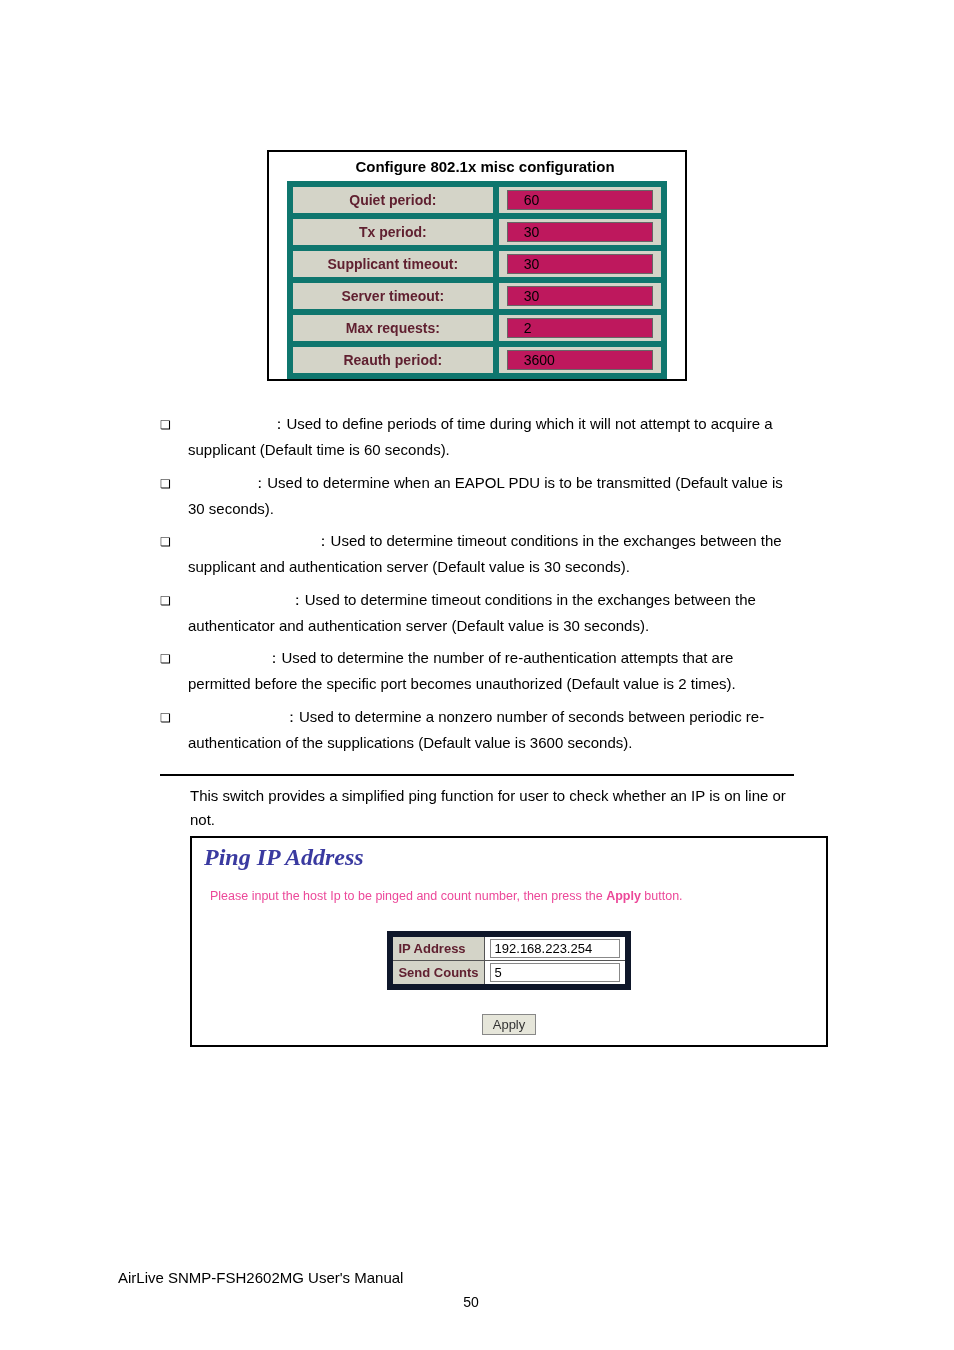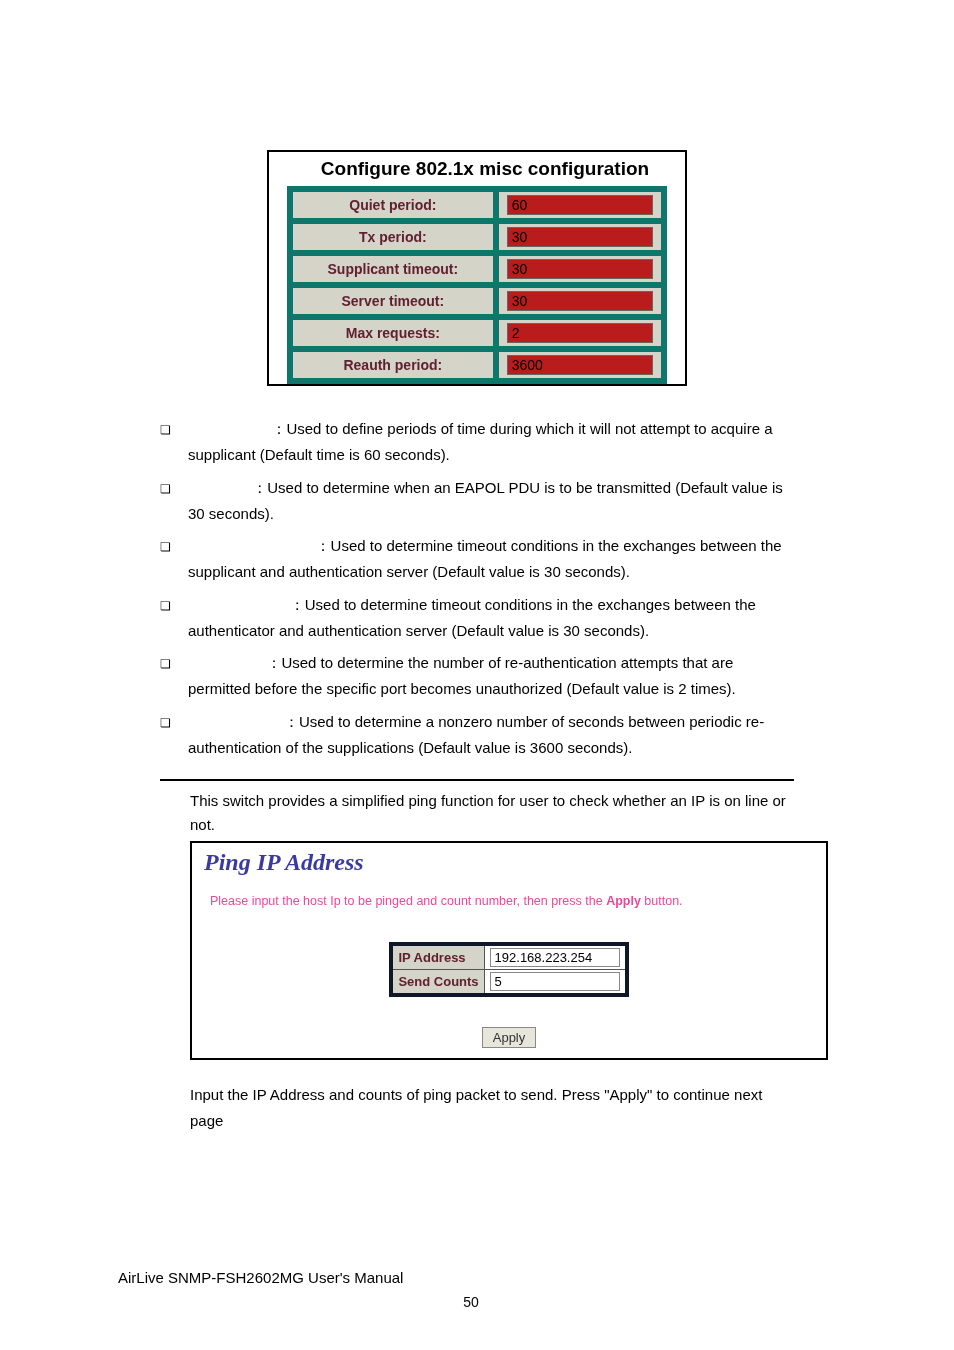--- a/index.html
+++ b/index.html
@@ -16,21 +16,21 @@
       padding: 100px 130px 40px 130px;
     }
     .config-box {
       width: 420px;
       margin: 50px auto 30px auto;
       border: 2px solid #000;
       background: #fff;
     }
     .config-title {
       text-align: center;
-      font-size: 19px;
+      font-size: 15px;
       font-weight: bold;
       padding: 6px 0 6px 16px;
     }
     .config-table {
       border-collapse: collapse;
       border: 1px solid #555;
       margin: 0 auto;
       width: 380px;
     }
     .config-table td {
@@ -45,24 +45,24 @@
       text-align: center;
       width: 55%;
       font-size: 14px;
     }
     .cfg-val {
       background: #d4d4c8;
     }
     .cfg-val input {
       width: 100%;
       border: 1px solid #666;
-      padding: 1px 4px;
+      padding: 1px 16px;
       font-family: Arial, sans-serif;
       font-size: 14px;
-      background: #b91c1c;
+      background: #be185d;
     }
     .btn-row {
       text-align: center;
       padding: 6px 0 8px 0;
     }
     .btn {
       background: #e6e6da;
       border: 1px solid #888;
       padding: 2px 10px;
       font-size: 13px;
@@ -123,22 +123,22 @@
       padding: 6px 12px 18px 12px;
     }
     .ping-instr {
       font-size: 12.5px;
       padding: 0 18px 18px 18px;
       color: #ec4899;
     }
     .ping-instr b { font-weight: bold; }
     .ping-table {
       border-collapse: collapse;
-      margin: 16px auto;
-      border: 4px solid #0f172a;
+      margin: 10px auto;
+      border: 6px solid #0f172a;
     }
     .ping-table td {
       border: 1px solid #555;
       padding: 2px 5px;
       font-size: 13px;
     }
     .ping-label-cell {
       background: #d4d4c8;
       color: #602030;
       font-weight: bold;
@@ -269,20 +269,19 @@
         <td class="ping-label-cell">Send Counts</td>
         <td class="ping-val-cell sc"><input type="text" value="5" style=""></td>
       </tr>
     </tbody>
       </table>
     <div class="ping-btn-row">
       <button class="btn">Apply</button>
     </div>
   </div>
 
-  <div class="after-ping">Input the IP Address and counts of ping packet to send. Press "Apply" to continue next page</div>
 
 </div>
 
 <div class="footer">
   <div>AirLive SNMP-FSH2602MG User's Manual</div>
   <div class="pagenum">50</div>
 </div>
 
 </body></html>

